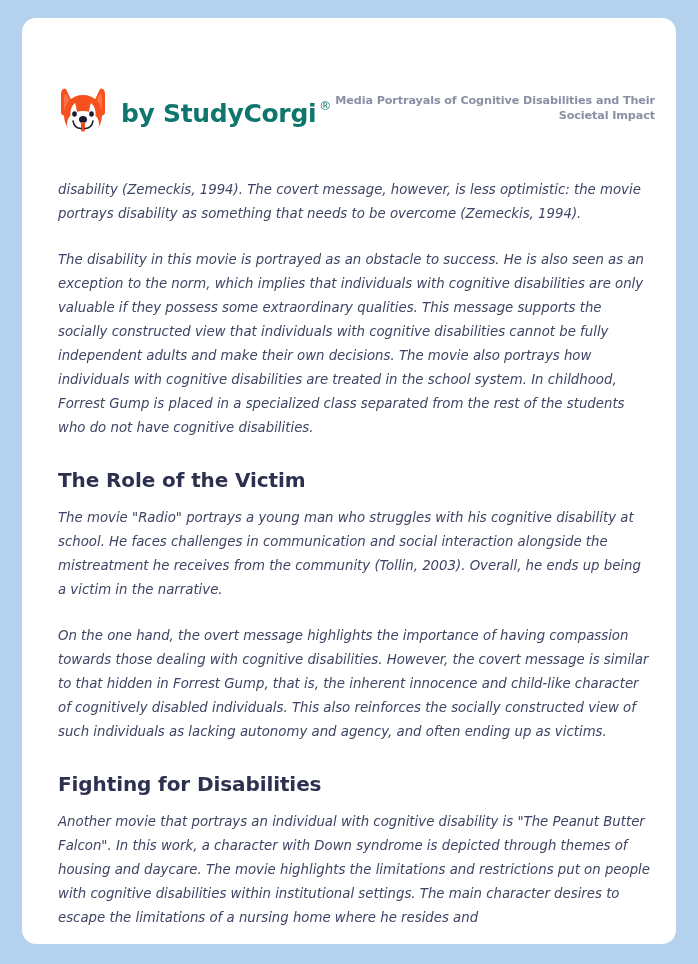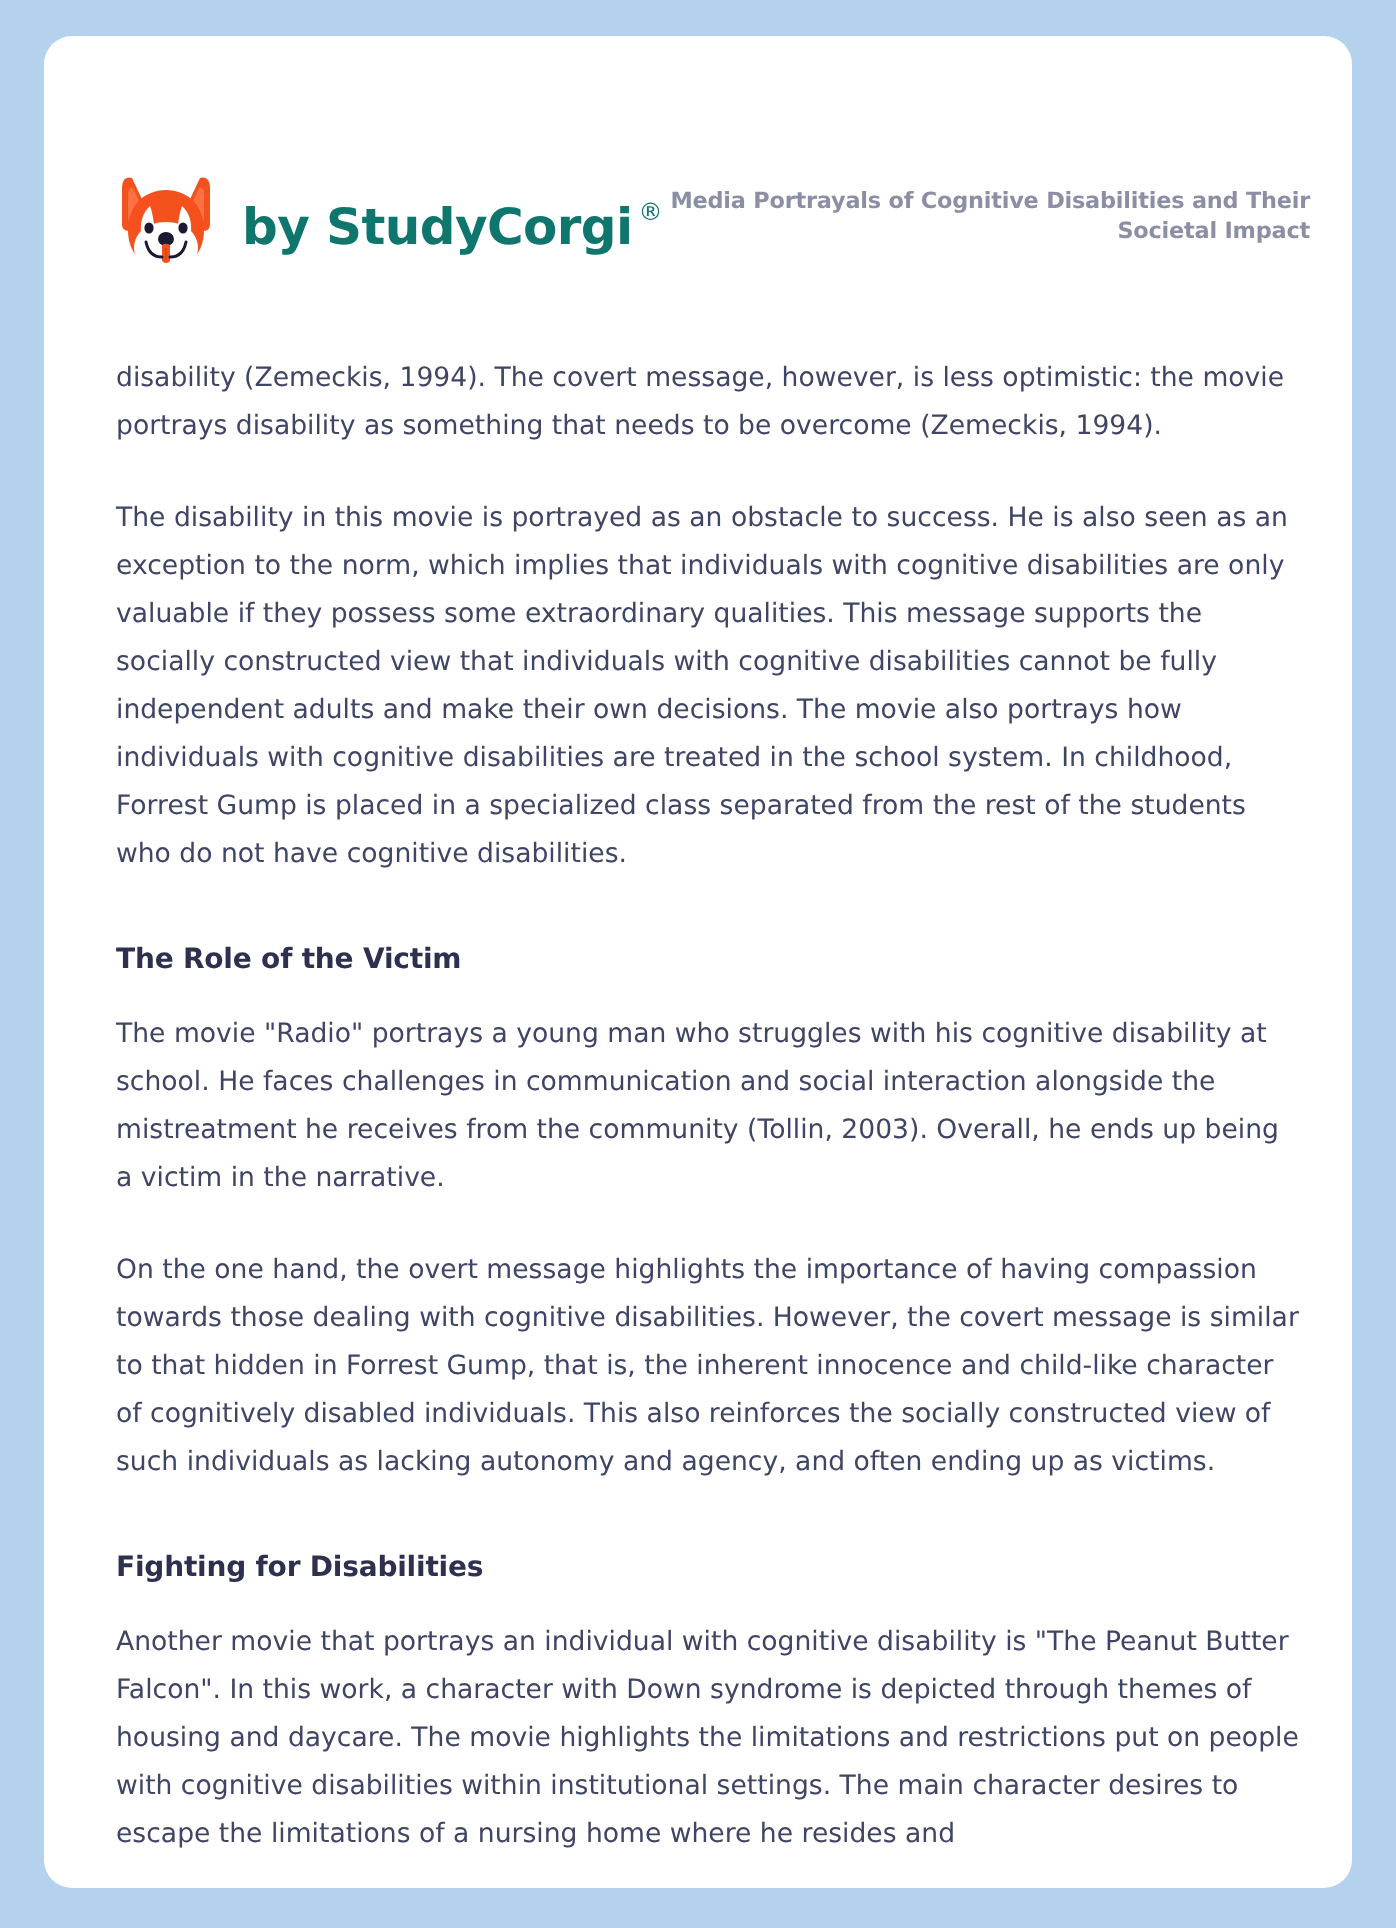--- a/index.html
+++ b/index.html
@@ -105,28 +105,29 @@
     width: 592px;
     color: #3f4564;
   }
 
   .article-body p {
     font-size: 13.3px;
     line-height: 24px;
     margin: 0 0 22px 0;
     color: #3f4564;
     text-align: left;
+    font-style: italic;
   }
 
   .article-body p:last-child {
     margin-bottom: 4px;
   }
 
   .section-heading {
-    font-size: 14px;
+    font-size: 20px;
     font-weight: bold;
     color: #2e3050;
     margin: 0 0 14px 0;
     line-height: 24px;
     letter-spacing: -0.1px;
   }
 
   .spacer-before-heading {
     margin-top: 28px;
   }

